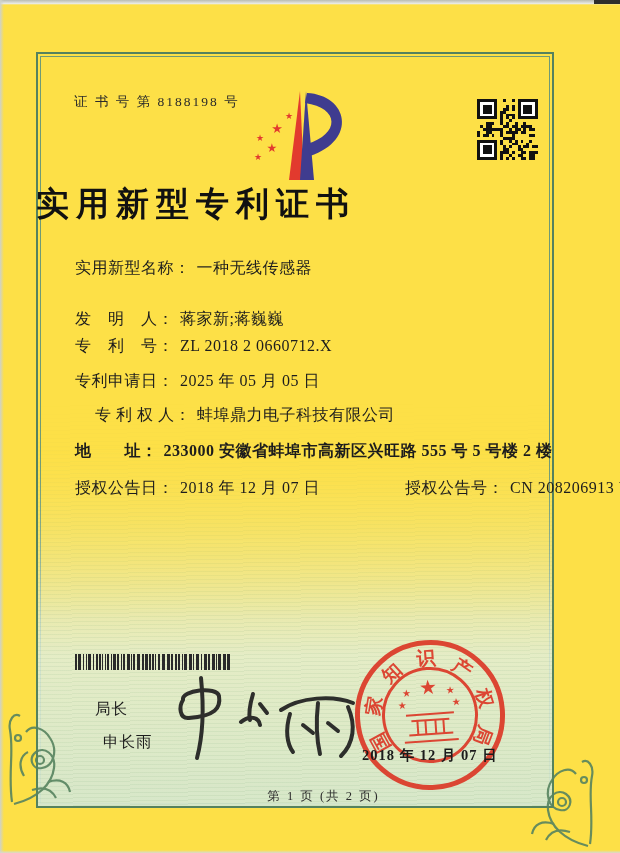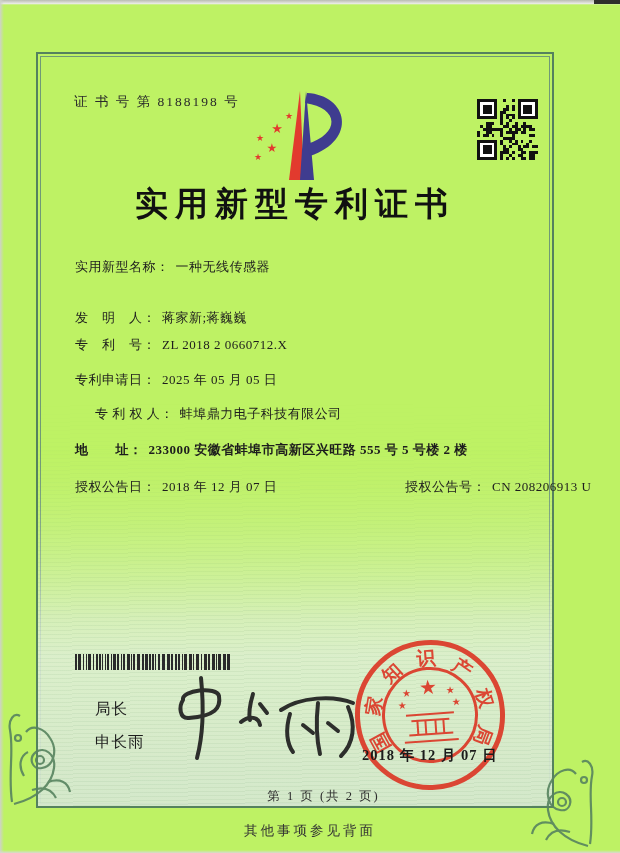--- a/index.html
+++ b/index.html
@@ -2,21 +2,21 @@
 <html><head>
 <meta charset="utf-8">
 <style>
   html,body{margin:0;padding:0;}
   body{
     width:620px;height:853px;overflow:hidden;
     background:#ffffff;
     font-family:"Liberation Serif","DejaVu Serif",serif;
     color:#222;
   }
-  .page{position:relative;width:620px;height:853px;background:#bef264;overflow:hidden;}
+  .page{position:relative;width:620px;height:853px;background:#fde047;overflow:hidden;}
   
   .edge-top{position:absolute;left:0;top:0;width:620px;height:5px;background:linear-gradient(180deg,#b9bcb2,#e8e9e2 70%,rgba(255,255,255,0));}
   .edge-left{position:absolute;left:0;top:0;width:4px;height:853px;background:linear-gradient(90deg,#cfd2c8,rgba(255,255,255,0));}
   .corner-mark{position:absolute;right:0;top:0;width:26px;height:4px;background:#2e2e2c;}
   .edge-bottom{position:absolute;left:0;bottom:0;width:620px;height:3px;background:linear-gradient(0deg,#d8dad0,rgba(255,255,255,0));}
 
   
   .border-box{
     position:absolute;left:36px;top:52px;width:518px;height:756px;
     border:2px solid #55825e;box-sizing:border-box;
@@ -38,36 +38,36 @@
 
   
   .logo{position:absolute;left:250px;top:86px;width:116px;height:102px;}
   .logo svg{position:absolute;left:0;top:0;}
   .logo .star{position:absolute;color:#e23a2e;line-height:1;transform:translate(-50%,-50%);}
 
   .qr{position:absolute;left:477px;top:99px;width:61px;height:61px;}
 
   .title{
     position:absolute;left:36px;top:182px;width:518px;margin:0;
-    text-align:center;font-size:33px;font-weight:bold;letter-spacing:7px;color:#111;
-  }
-
-  .field-row{position:absolute;left:75px;font-size:13px;color:#1d1d1d;white-space:nowrap;}
+    font-size:33px;font-weight:bold;letter-spacing:7px;color:#111;
+  }
+
+  .field-row{position:absolute;left:75px;font-size:16px;color:#1d1d1d;white-space:nowrap;}
   .field-row .lbl{letter-spacing:0.5px;}
   .field-row .val{margin-left:6px;letter-spacing:0.5px;}
   .grant-cell2{position:absolute;left:330px;top:0;}
 
   .paras{position:absolute;left:60px;top:505px;width:456px;font-size:14px;line-height:25.5px;color:#262626;}
   .paras p{margin:0;text-indent:2em;text-align:justify;letter-spacing:0.3px;}
 
   .barcode{position:absolute;left:75px;top:654px;}
 
   .officer{position:absolute;left:95px;top:699px;font-size:15.5px;color:#1c1c1c;letter-spacing:1px;
            font-family:"Liberation Sans","DejaVu Sans",sans-serif;}
-  .officer .name{margin-top:12px;}
+  .officer .name{margin-top:12px;margin-left:8px;}
 
   .signature{position:absolute;left:163px;top:668px;z-index:6;}
 
   
   .seal{position:absolute;left:355px;top:640px;width:150px;height:150px;z-index:4;opacity:0.93;transform:rotate(-4deg);}
   .seal .ring{position:absolute;inset:0;border:5px solid #dc3a28;border-radius:50%;}
   .seal .wreath{position:absolute;inset:27px;border:3px solid #dc3a28;border-radius:50%;}
   .seal .ring-char{position:absolute;left:50%;top:50%;font-size:19px;font-weight:bold;color:#dc3a28;line-height:1;}
   .seal .star{position:absolute;color:#dc3a28;line-height:1;transform:translate(-50%,-50%);}
   .seal .gate{position:absolute;left:44px;top:70px;}
@@ -381,15 +381,14 @@
       <path d="M8,112 C32,106 46,92 48,76 C50,62 38,54 30,60 C22,66 26,78 36,76 C48,74 52,58 44,46 C38,36 26,32 20,40"></path>
       <path d="M6,110 C2,84 8,62 4,42 C2,32 8,24 14,28"></path>
       <path d="M26,98 C38,94 46,98 50,106"></path>
       <circle cx="34" cy="68" r="4"></circle>
       <circle cx="12" cy="46" r="3"></circle>
       <path d="M42,90 C54,86 62,90 64,100"></path>
     </g>
   </svg>
 
   <div class="page-num">第 1 页 (共 2 页)</div>
-  <div class="back-note">其他事项参见背面</div>
 
 </div>
 
 </body></html>

